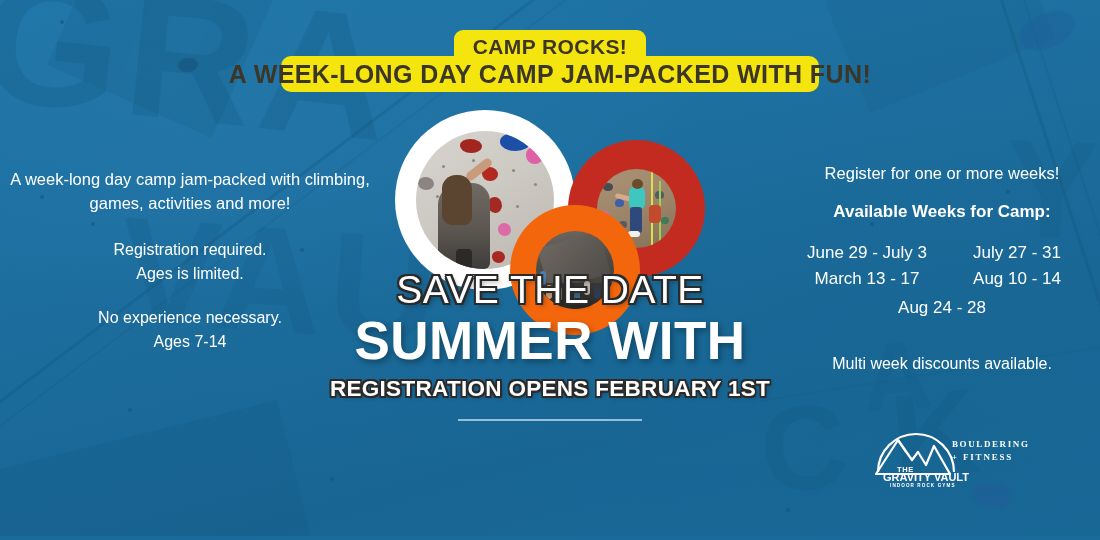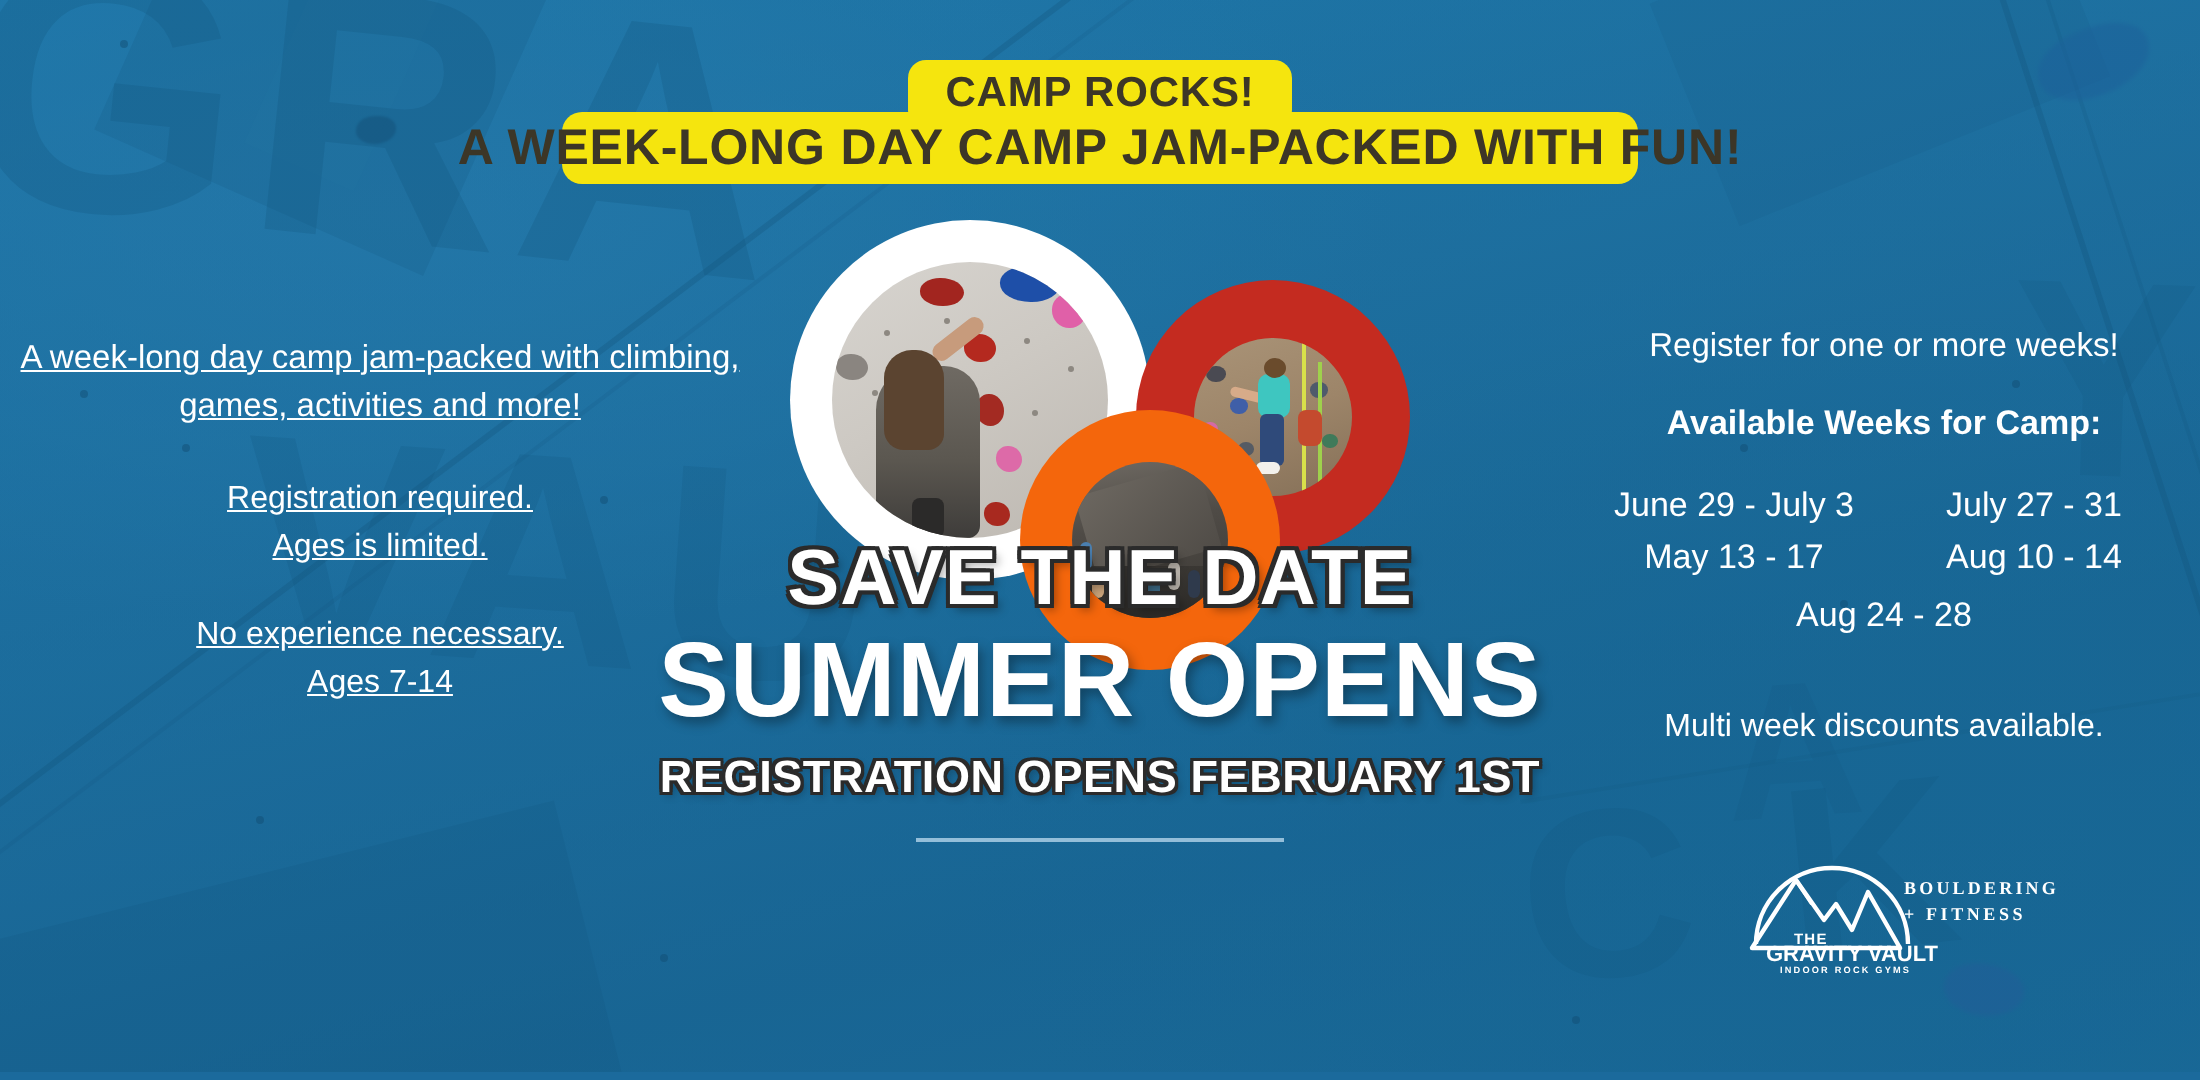--- a/index.html
+++ b/index.html
@@ -92,21 +92,21 @@
   }
   .pill-bottom {
     left:281px; top:56px; width:538px; height:36px;
     font-size:25px;
     border-radius:10px;
   }
 
   
   .col-left {
     position:absolute; left:6px; top:168px; width:368px;
-    text-align:center; color:#ffffff;text-decoration:underline;
+    text-align:center; color:#ffffff;
   }
   .col-right {
     position:absolute; left:790px; top:162px; width:304px;
     text-align:center; color:#ffffff;
   }
   .t-lead { font-size:16.5px; line-height:1.45; font-weight:400; }
   .t-gap-1 { height:22px; }
   .t-gap-2 { height:20px; }
   .t-gap-3 { height:16px; }
   .t-gap-4 { height:34px; }
@@ -193,21 +193,21 @@
   }
   .ph3 .floor {
     position:absolute; left:0; bottom:0; width:100%; height:26px;
     background:linear-gradient(180deg,#3a3733 0%, #2c2a27 100%);
   }
   .ph3 .kid { position:absolute; width:6px; height:14px; border-radius:3px; }
 
   
   .headline { position:absolute; left:0; top:270px; width:1100px; text-align:center; color:#ffffff; }
   .save {
-    font-size:39px; font-weight:700; letter-spacing:0.5px; line-height:1;
+    font-size:39px; font-weight:400; letter-spacing:0.5px; line-height:1;
     text-shadow:
       2px 0 0 #2b2b2b, -2px 0 0 #2b2b2b, 0 2px 0 #2b2b2b, 0 -2px 0 #2b2b2b,
       2px 2px 0 #2b2b2b, -2px 2px 0 #2b2b2b, 2px -2px 0 #2b2b2b, -2px -2px 0 #2b2b2b,
       3px 3px 5px rgba(0,0,0,0.35);
   }
   .summer {
     margin-top:5px;
     font-size:53px; font-weight:800; letter-spacing:0.5px; line-height:1;
     text-shadow:2px 3px 6px rgba(0,0,0,0.35);
   }
@@ -296,21 +296,21 @@
   <div class="col-right">
     <div class="t-lead">Register for one or more weeks!</div>
     <div class="t-gap-3"></div>
     <div class="t-head">Available Weeks for Camp:</div>
     <div class="weeks">
       <div class="weeks-row">
         <span>June 29 - July 3</span>
         <span>July 27 - 31</span>
       </div>
       <div class="weeks-row">
-        <span>May 13 - 17</span>
+        <span>March 13 - 17</span>
         <span>Aug 10 - 14</span>
       </div>
       <div class="weeks-center">Aug 24 - 28</div>
     </div>
     <div class="t-gap-4"></div>
     <div class="t-discount">Multi week discounts available.</div>
   </div>
 
   <div class="cluster">
 
@@ -365,21 +365,21 @@
       <div class="kid" style="left:38px; top:56px; background:#3d6b86;"></div>
       <div class="kid" style="left:48px; top:50px; background:#b8b2aa;"></div>
       <div class="kid" style="left:58px; top:54px; background:#2f3a4c;"></div>
       <div class="kid" style="left:66px; top:50px; background:#6f6a60;"></div>
       <div class="kid" style="left:4px;  top:40px; background:#4a7fb0;"></div>
     </div>
   </div>
 
   <div class="headline">
     <div class="save">SAVE THE DATE</div>
-    <div class="summer">SUMMER OPENS</div>
+    <div class="summer">SUMMER WITH</div>
     <div class="regline">REGISTRATION OPENS FEBRUARY 1ST</div>
     <div class="divider"></div>
   </div>
 
   <div class="logo">
     <svg width="160" height="78" viewBox="0 0 160 78">
 
       <path d="M10,56 A38,38 0 0 1 86,56" fill="none" stroke="#ffffff" stroke-width="2.2"></path>
 
       <path d="M8,58 L30,24 L44,44 L50,36 L58,49 L66,30 L82,58 Z" fill="none" stroke="#ffffff" stroke-width="2.2" stroke-linejoin="round"></path>

